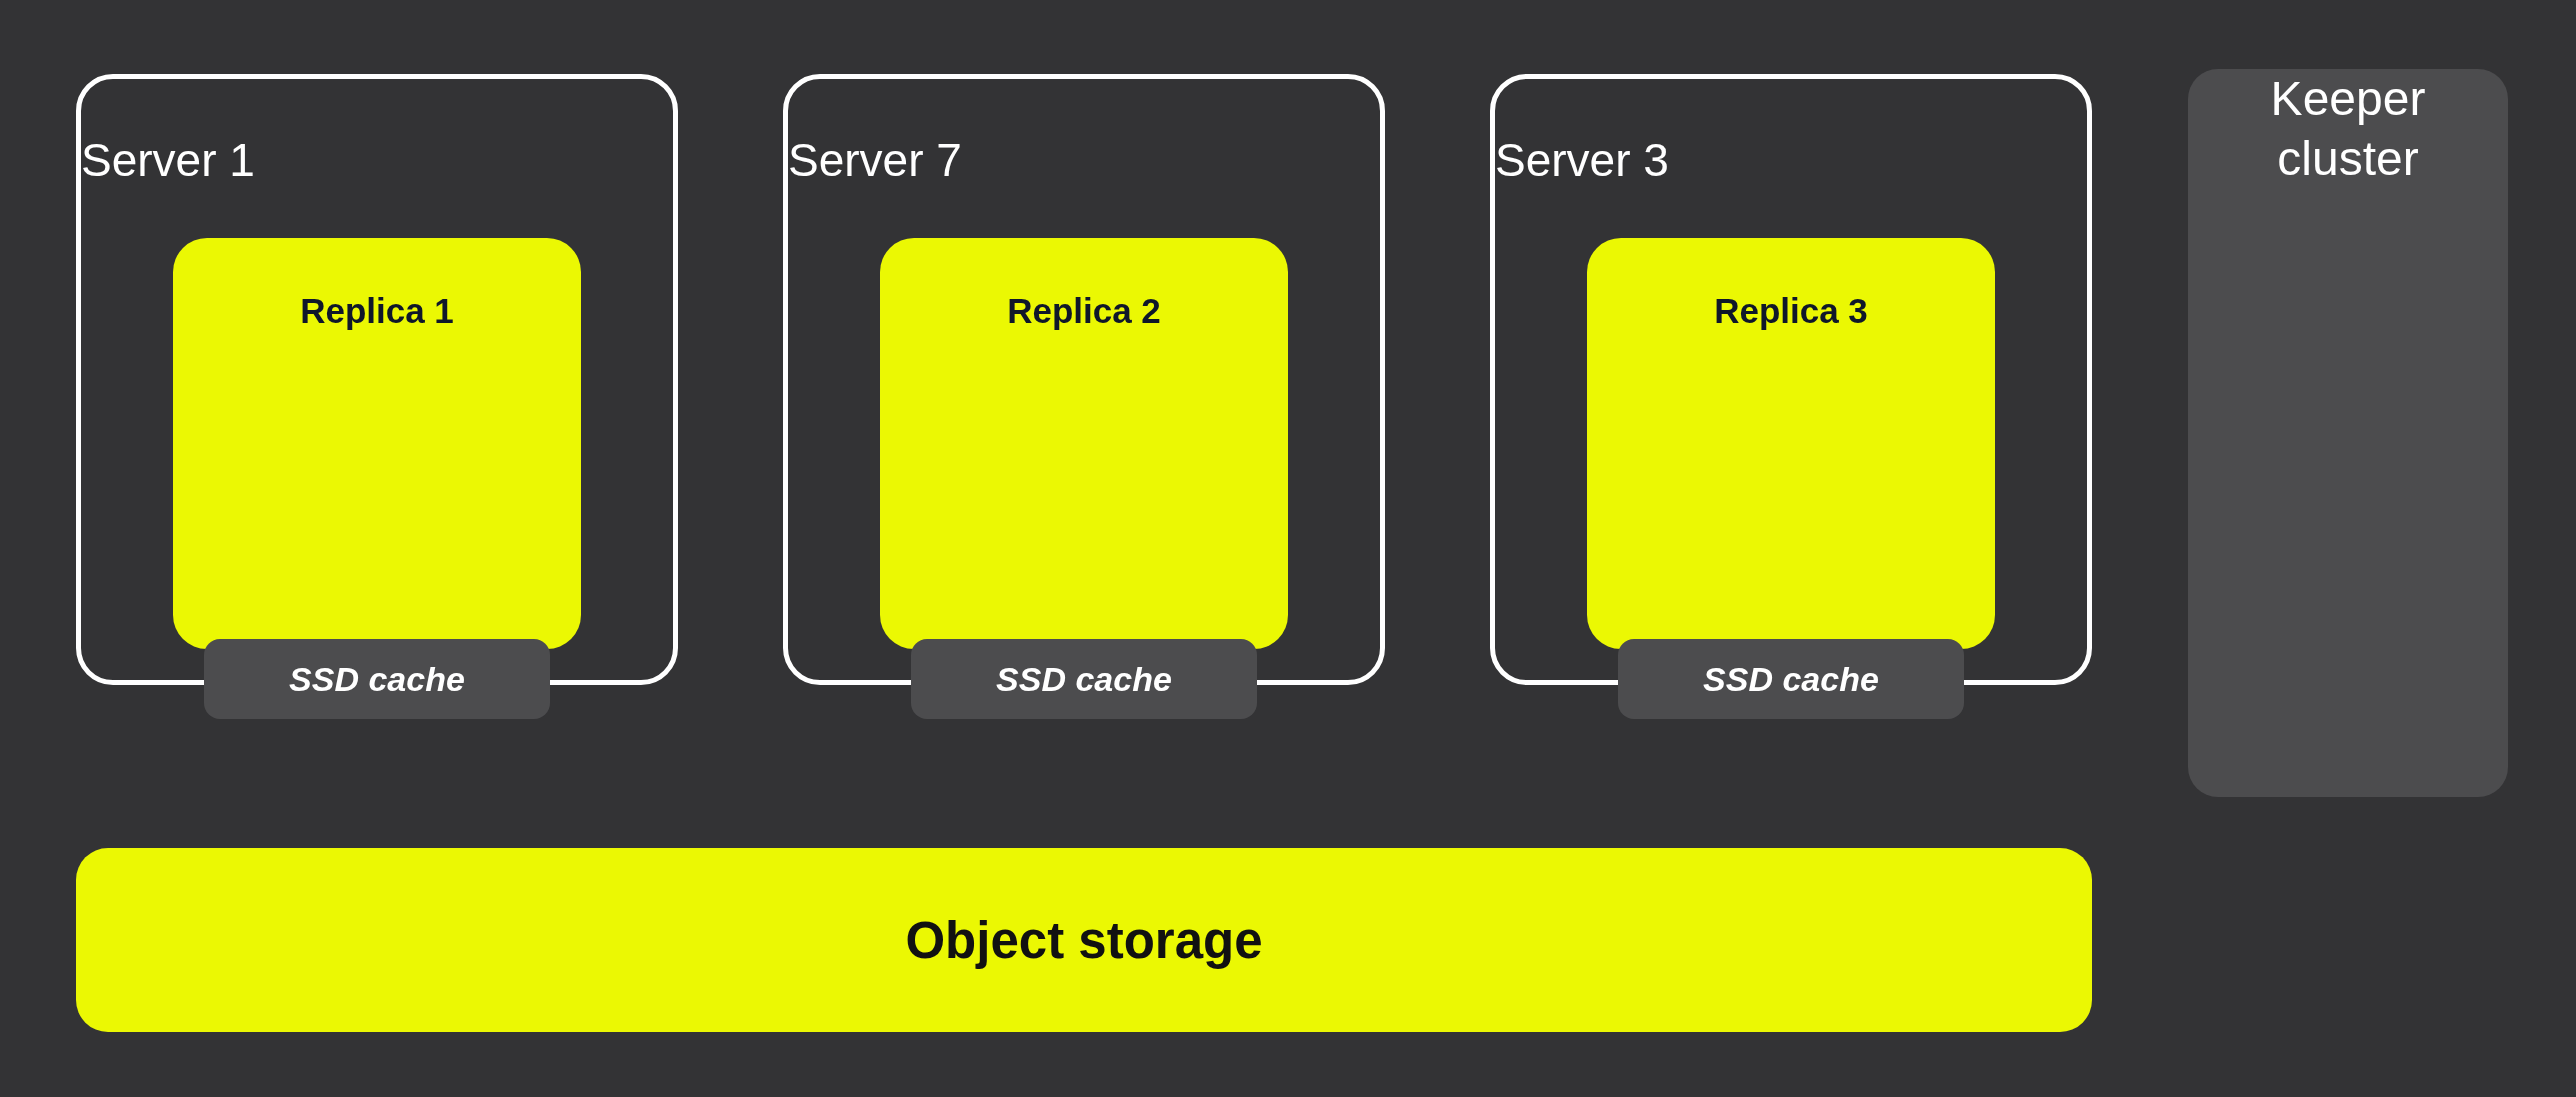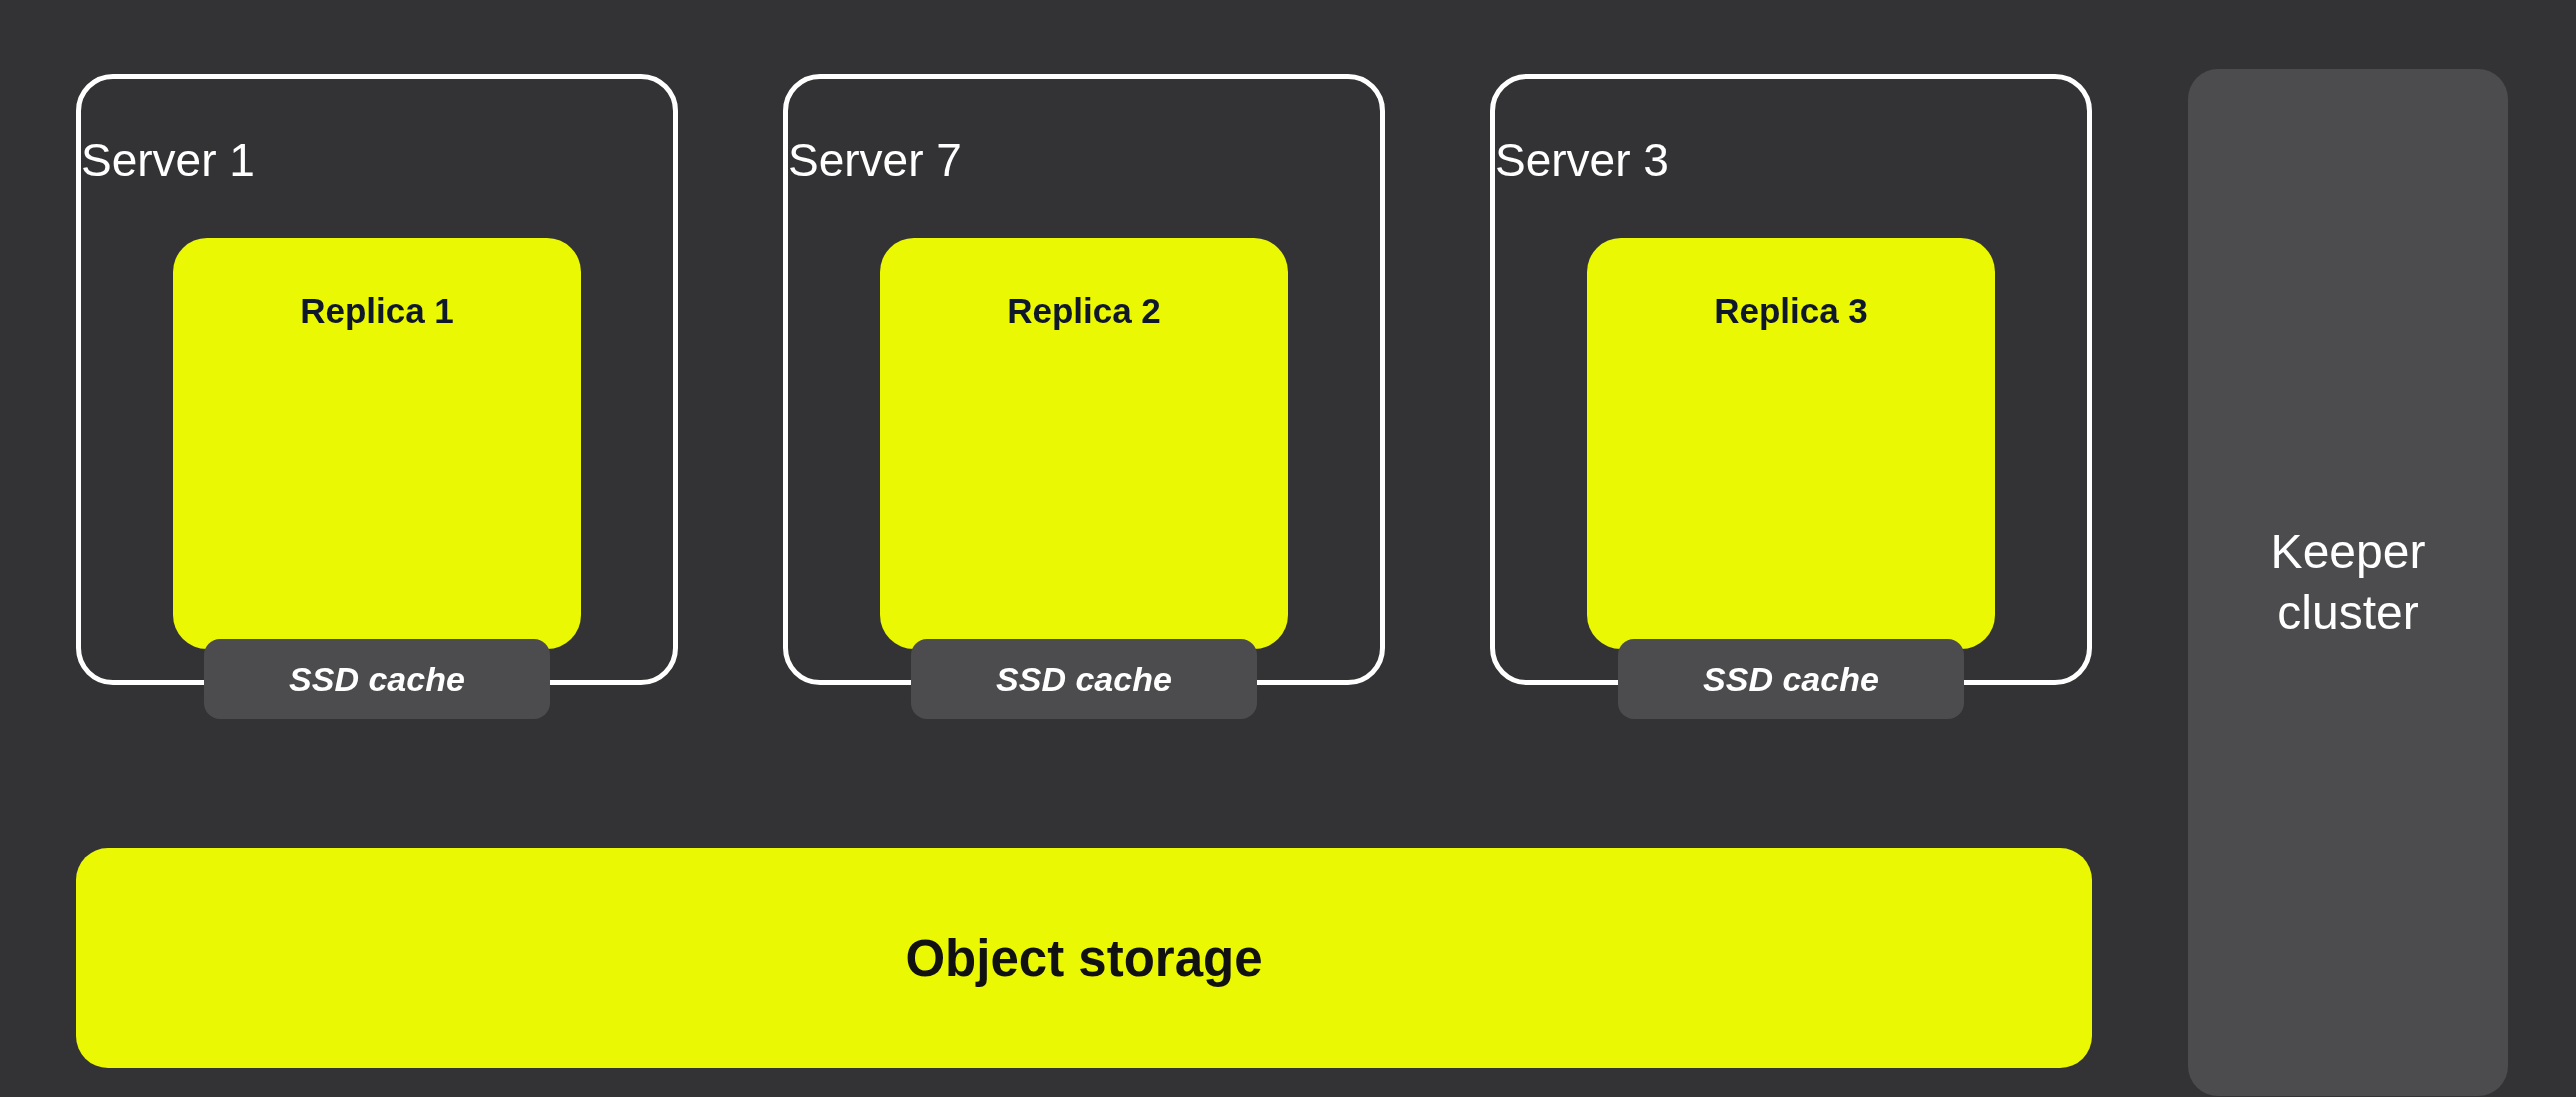--- a/index.html
+++ b/index.html
@@ -81,44 +81,43 @@
     font-weight: 700;
     line-height: 1;
     font-style: italic;
   }
   
   #object-storage-box {
     position: absolute;
     left: 76px;
     top: 848px;
     width: 2016px;
-    height: 220px;
+    height: 184px;
     border-radius: 32px;
     background: #EBF803;
     display: flex;
     align-items: center;
     justify-content: center;
   }
   #object-storage-label {
     color: #111111;
     font-size: 51px;
     font-weight: 700;
     line-height: 1;
   }
   
   #keeper-cluster-box {
     position: absolute;
     left: 2188px;
     top: 69px;
     width: 320px;
-    height: 1027px;
+    height: 728px;
     border-radius: 30px;
     background: #4C4C4E;
     display: flex;
-    align-items: center;
     justify-content: center;
   }
   #keeper-cluster-label {
     color: #FFFFFF;
     font-size: 48px;
     font-weight: 500;
     line-height: 1.26;
     text-align: center;
     width: 265px; 
   }

